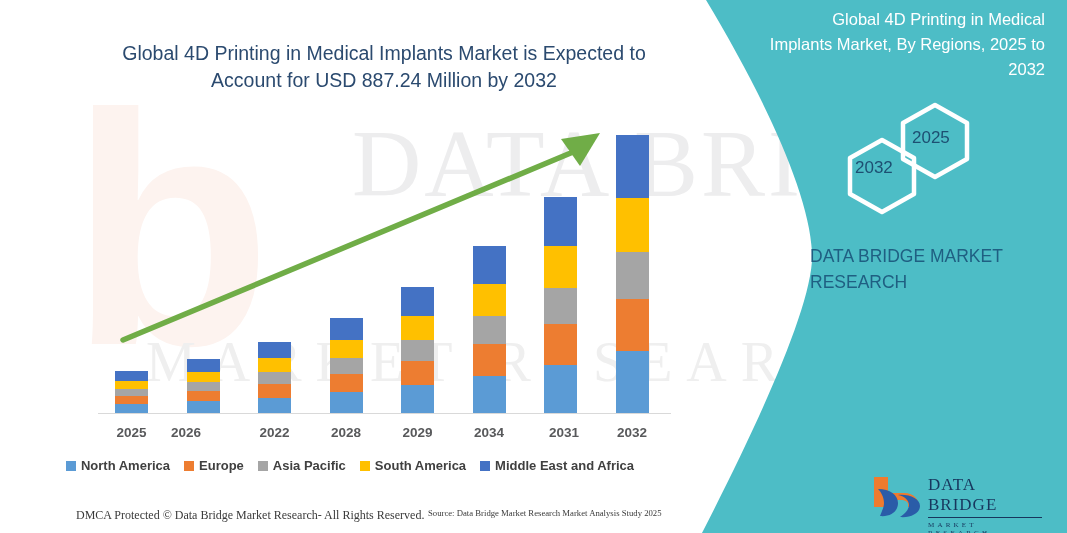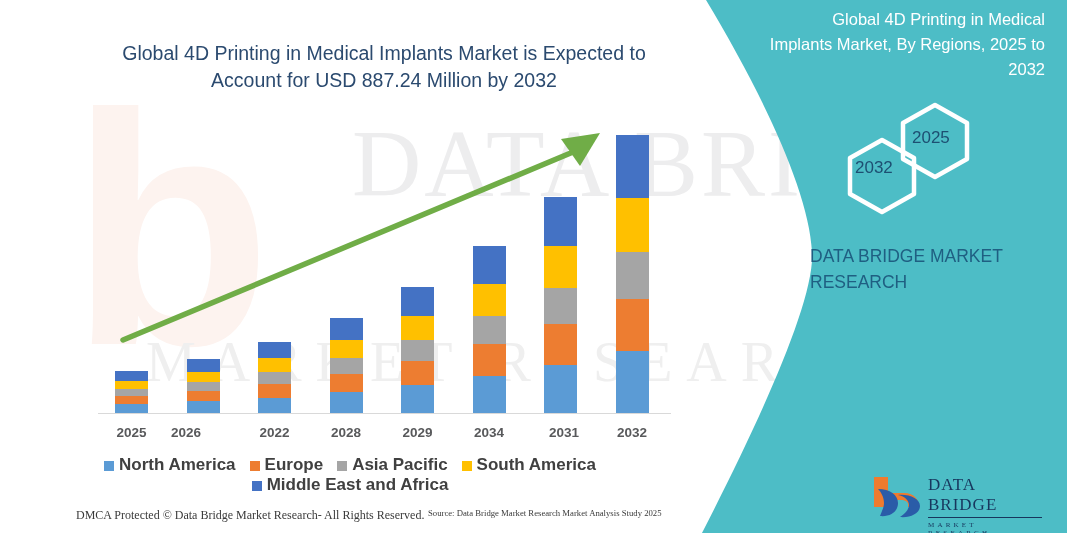--- a/index.html
+++ b/index.html
@@ -55,21 +55,21 @@
   .bar{position:absolute;width:33px;bottom:0;}
   .bar .seg{width:100%;display:block;}
   .bars-layer{position:absolute;left:0;top:0;width:700px;height:413px;}
   .xlabels{position:absolute;left:0;top:425px;width:700px;height:20px;}
   .xlabel{position:absolute;width:60px;text-align:center;color:#58595b;font-size:13.5px;font-weight:700;}
 
   
   .legend{position:absolute;left:0;top:455px;width:700px;height:22px;text-align:center;}
   .legend-item{display:inline-block;margin:0 7px;vertical-align:middle;white-space:nowrap;}
   .legend-swatch{display:inline-block;width:10px;height:10px;vertical-align:-1px;margin-right:5px;}
-  .legend-text{color:#404040;font-size:17px;font-weight:700;}
+  .legend-text{color:#404040;font-size:13px;font-weight:700;}
 
   
   .footer-left{position:absolute;left:76px;top:508px;color:#3a3a3a;font-size:12px;font-family:"Liberation Serif",serif;}
   .footer-right{position:absolute;left:428px;top:508px;color:#3a3a3a;font-size:8.7px;font-family:"Liberation Serif",serif;}
 
   .arrow{position:absolute;left:0;top:0;width:700px;height:470px;pointer-events:none;}
 </style>
 </head>
 <body>
 

